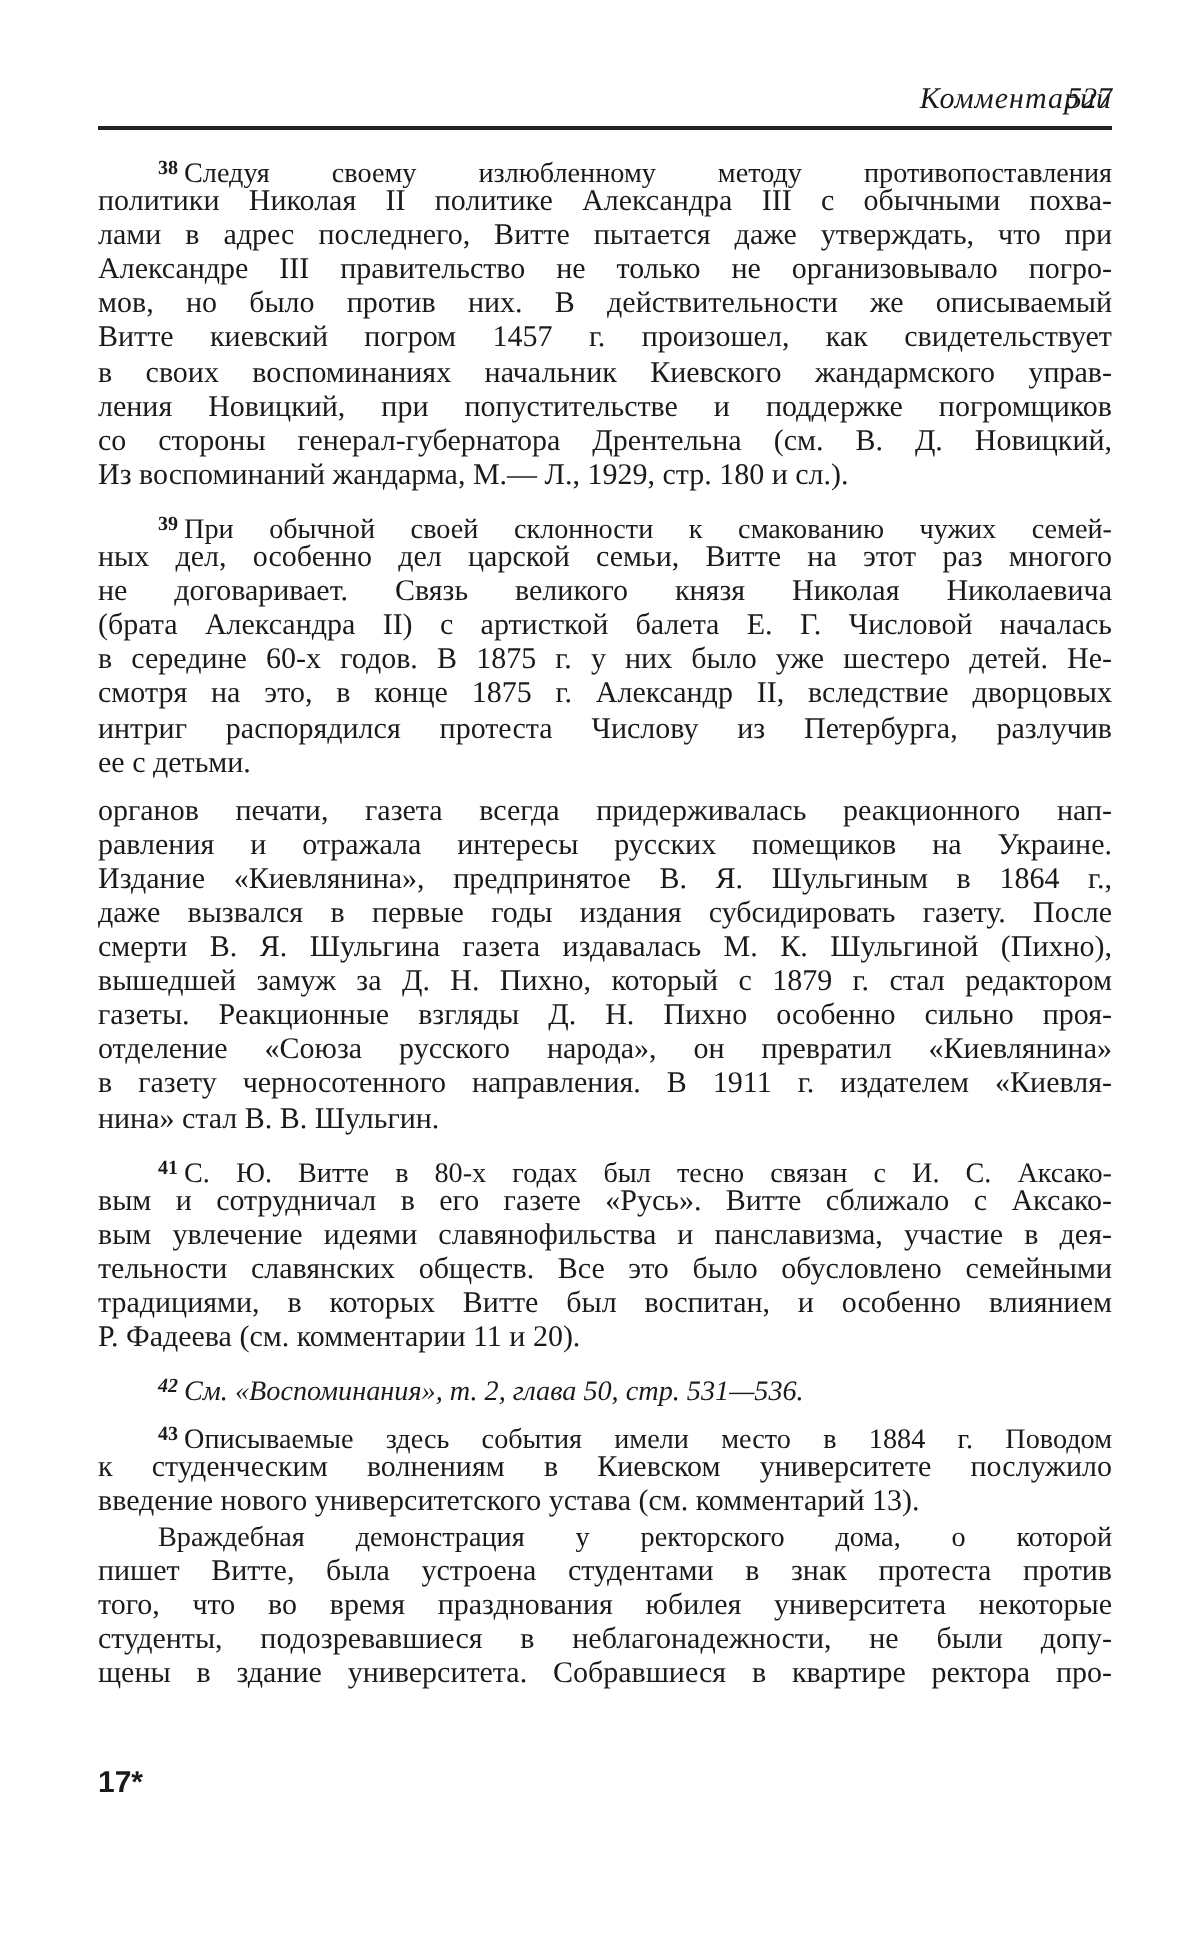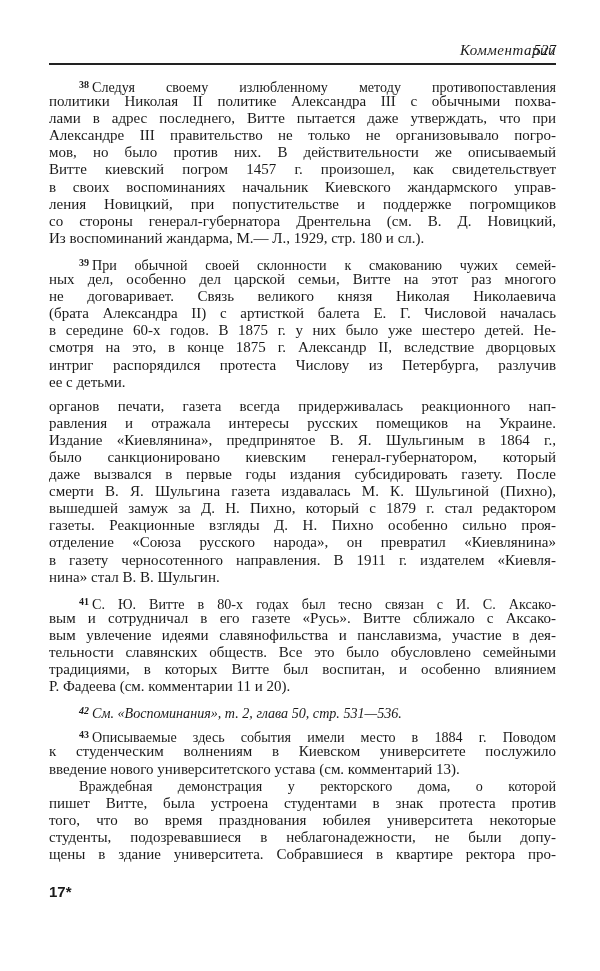--- a/index.html
+++ b/index.html
@@ -50,21 +50,20 @@
         <span class="line"><span>(брата Александра II) с артисткой балета Е. Г. Числовой началась</span></span>
         <span class="line"><span>в середине 60-х годов. В 1875 г. у них было уже шестеро детей. Не-</span></span>
         <span class="line"><span>смотря на это, в конце 1875 г. Александр II, вследствие дворцовых</span></span>
         <span class="line"><span>интриг распорядился протеста Числову из Петербурга, разлучив</span></span>
         <span class="line last"><span>ее с детьми.</span></span>
       </div>
       <div class="para">
         <span class="line"><span>органов печати, газета всегда придерживалась реакционного нап-</span></span>
         <span class="line"><span>равления и отражала интересы русских помещиков на Украине.</span></span>
         <span class="line"><span>Издание «Киевлянина», предпринятое В. Я. Шульгиным в 1864 г.,</span></span>
-        <span class="line"><span>было санкционировано киевским генерал-губернатором, который</span></span>
         <span class="line"><span>даже вызвался в первые годы издания субсидировать газету. После</span></span>
         <span class="line"><span>смерти В. Я. Шульгина газета издавалась М. К. Шульгиной (Пихно),</span></span>
         <span class="line"><span>вышедшей замуж за Д. Н. Пихно, который с 1879 г. стал редактором</span></span>
         <span class="line"><span>газеты. Реакционные взгляды Д. Н. Пихно особенно сильно проя-</span></span>
         <span class="line"><span>отделение «Союза русского народа», он превратил «Киевлянина»</span></span>
         <span class="line"><span>в газету черносотенного направления. В 1911 г. издателем «Киевля-</span></span>
         <span class="line last"><span>нина» стал В. В. Шульгин.</span></span>
       </div>
       <div class="para">
         <span class="line first" style="font-size: 14.11px;"><span class="fn">41</span><span>С. Ю. Витте в 80-х годах был тесно связан с И. С. Аксако-</span></span>

